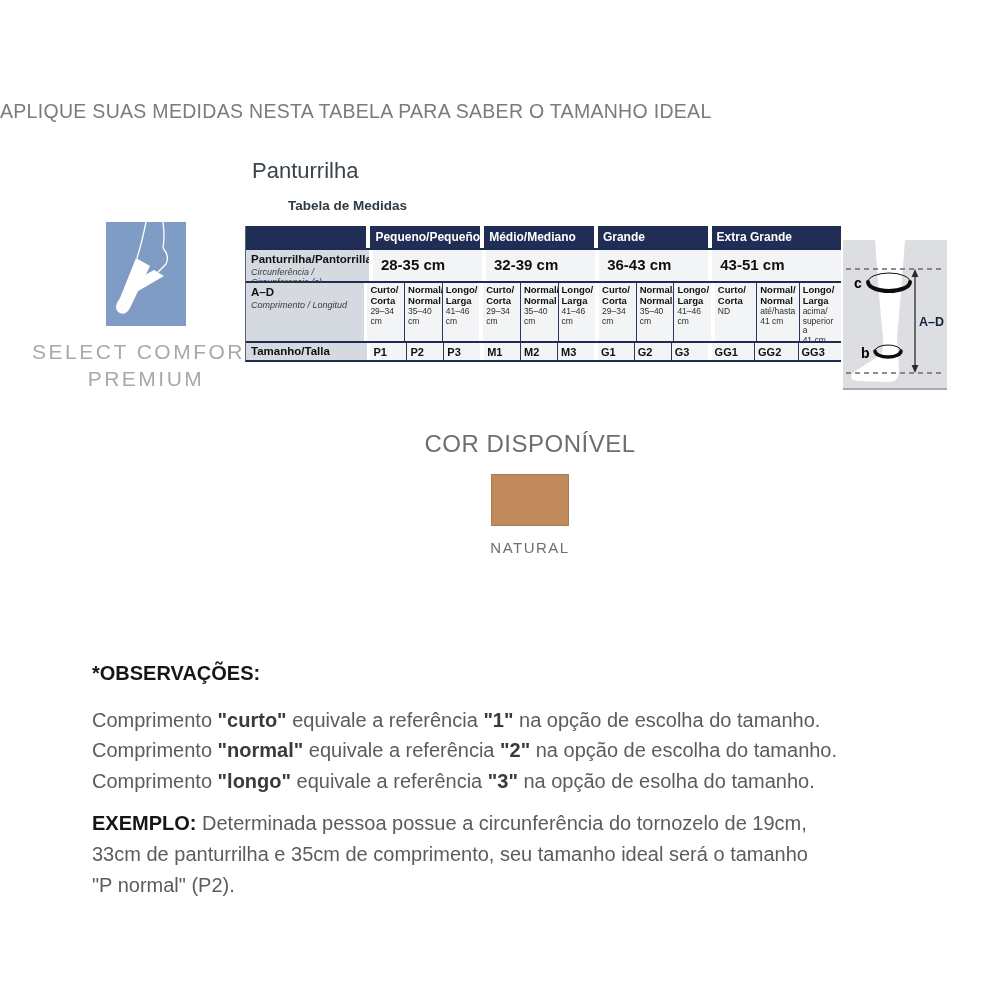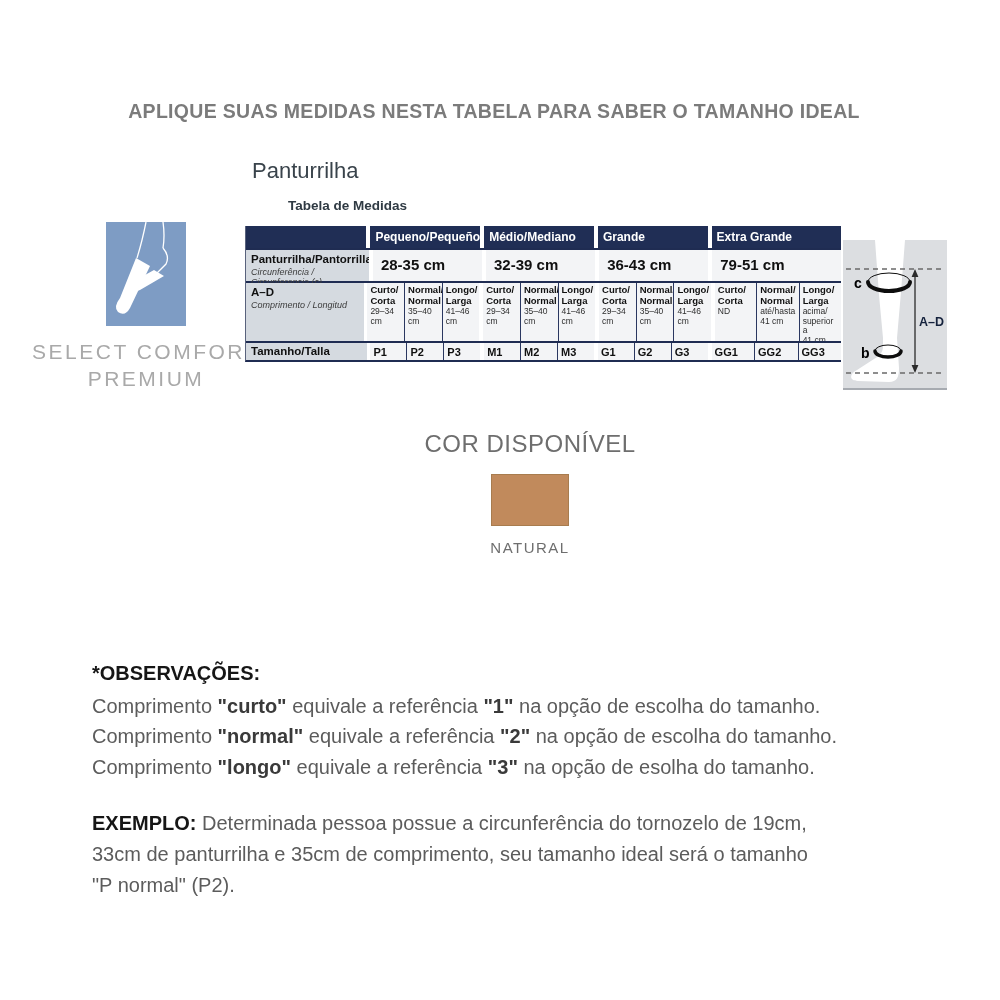--- a/index.html
+++ b/index.html
@@ -4,22 +4,22 @@
 <style>
   html,body{margin:0;padding:0;}
   body{
     width:1000px;height:1000px;background:#ffffff;position:relative;
     font-family:"Liberation Sans",sans-serif;color:#222;overflow:hidden;
   }
   .abs{position:absolute;}
 
   
   .page-title{
-    left:0;top:100px;width:988px;text-align:center;
-    font-size:19.5px;font-weight:bold;color:#7b7b7b;letter-spacing:.3px;
+    left:0;top:100px;width:988px;
+    font-size:19.5px;font-weight:normal;color:#7b7b7b;letter-spacing:.3px;
   }
 
   
   .brand{left:28px;top:222px;width:236px;text-align:center;}
   .logo{width:80px;height:104px;margin:0 auto;}
   .logo svg{display:block;}
   .brand-name{margin-top:12px;font-size:21px;color:#a9a9a9;letter-spacing:2.5px;line-height:27px;font-weight:400;}
 
   
   .sec-heading{left:252px;top:158px;font-size:22px;color:#39434b;}
@@ -54,21 +54,21 @@
   .diagram{left:843px;top:240px;width:104px;height:148px;background:#dcdee1;border-bottom:2px solid #a7abb1;}
 
   
   .colors{left:230px;top:430px;width:600px;text-align:center;}
   .color-heading{font-size:24px;color:#6e6e6e;letter-spacing:.5px;}
   .swatch{width:78px;height:52px;margin:16px auto 0;border:1px solid #a87c4e;box-sizing:border-box;}
   .color-name{margin-top:13px;font-size:15px;color:#6e6e6e;letter-spacing:1.5px;}
 
   
   .obs{left:92px;top:658px;width:860px;font-size:20px;line-height:30.5px;color:#5c5c5c;}
-  .obs-heading{font-weight:bold;color:#161616;margin-bottom:2px;}
+  .obs-heading{font-weight:bold;color:#161616;margin-bottom:16px;}
   .obs-line{white-space:nowrap;}
   .obs-line .b{font-weight:bold;color:#3a3a3a;}
 
   
   .example{left:92px;top:808px;width:860px;font-size:20px;line-height:31px;color:#5c5c5c;}
   .example .b{font-weight:bold;color:#161616;}
 </style>
 </head>
 <body>
 
@@ -111,21 +111,21 @@
       <div class="lbl">Panturrilha/Pantorrilla</div>
       <div class="sub">Circunferência / Circunferencia (c)</div>
     </div>
       <div class="gp"></div>
     <div class="grp val">28-35 cm</div>
       <div class="gp"></div>
     <div class="grp val">32-39 cm</div>
       <div class="gp"></div>
     <div class="grp val">36-43 cm</div>
       <div class="gp"></div>
-    <div class="grp val xl">79-51 cm</div>
+    <div class="grp val xl">43-51 cm</div>
   </div>
 
   <div class="trow r-comp">
     <div class="lc">
       <div class="lbl">A–D</div>
       <div class="sub">Comprimento / Longitud</div>
     </div>
       <div class="gp"></div>
     <div class="grp subs">
       <div class="sc">

